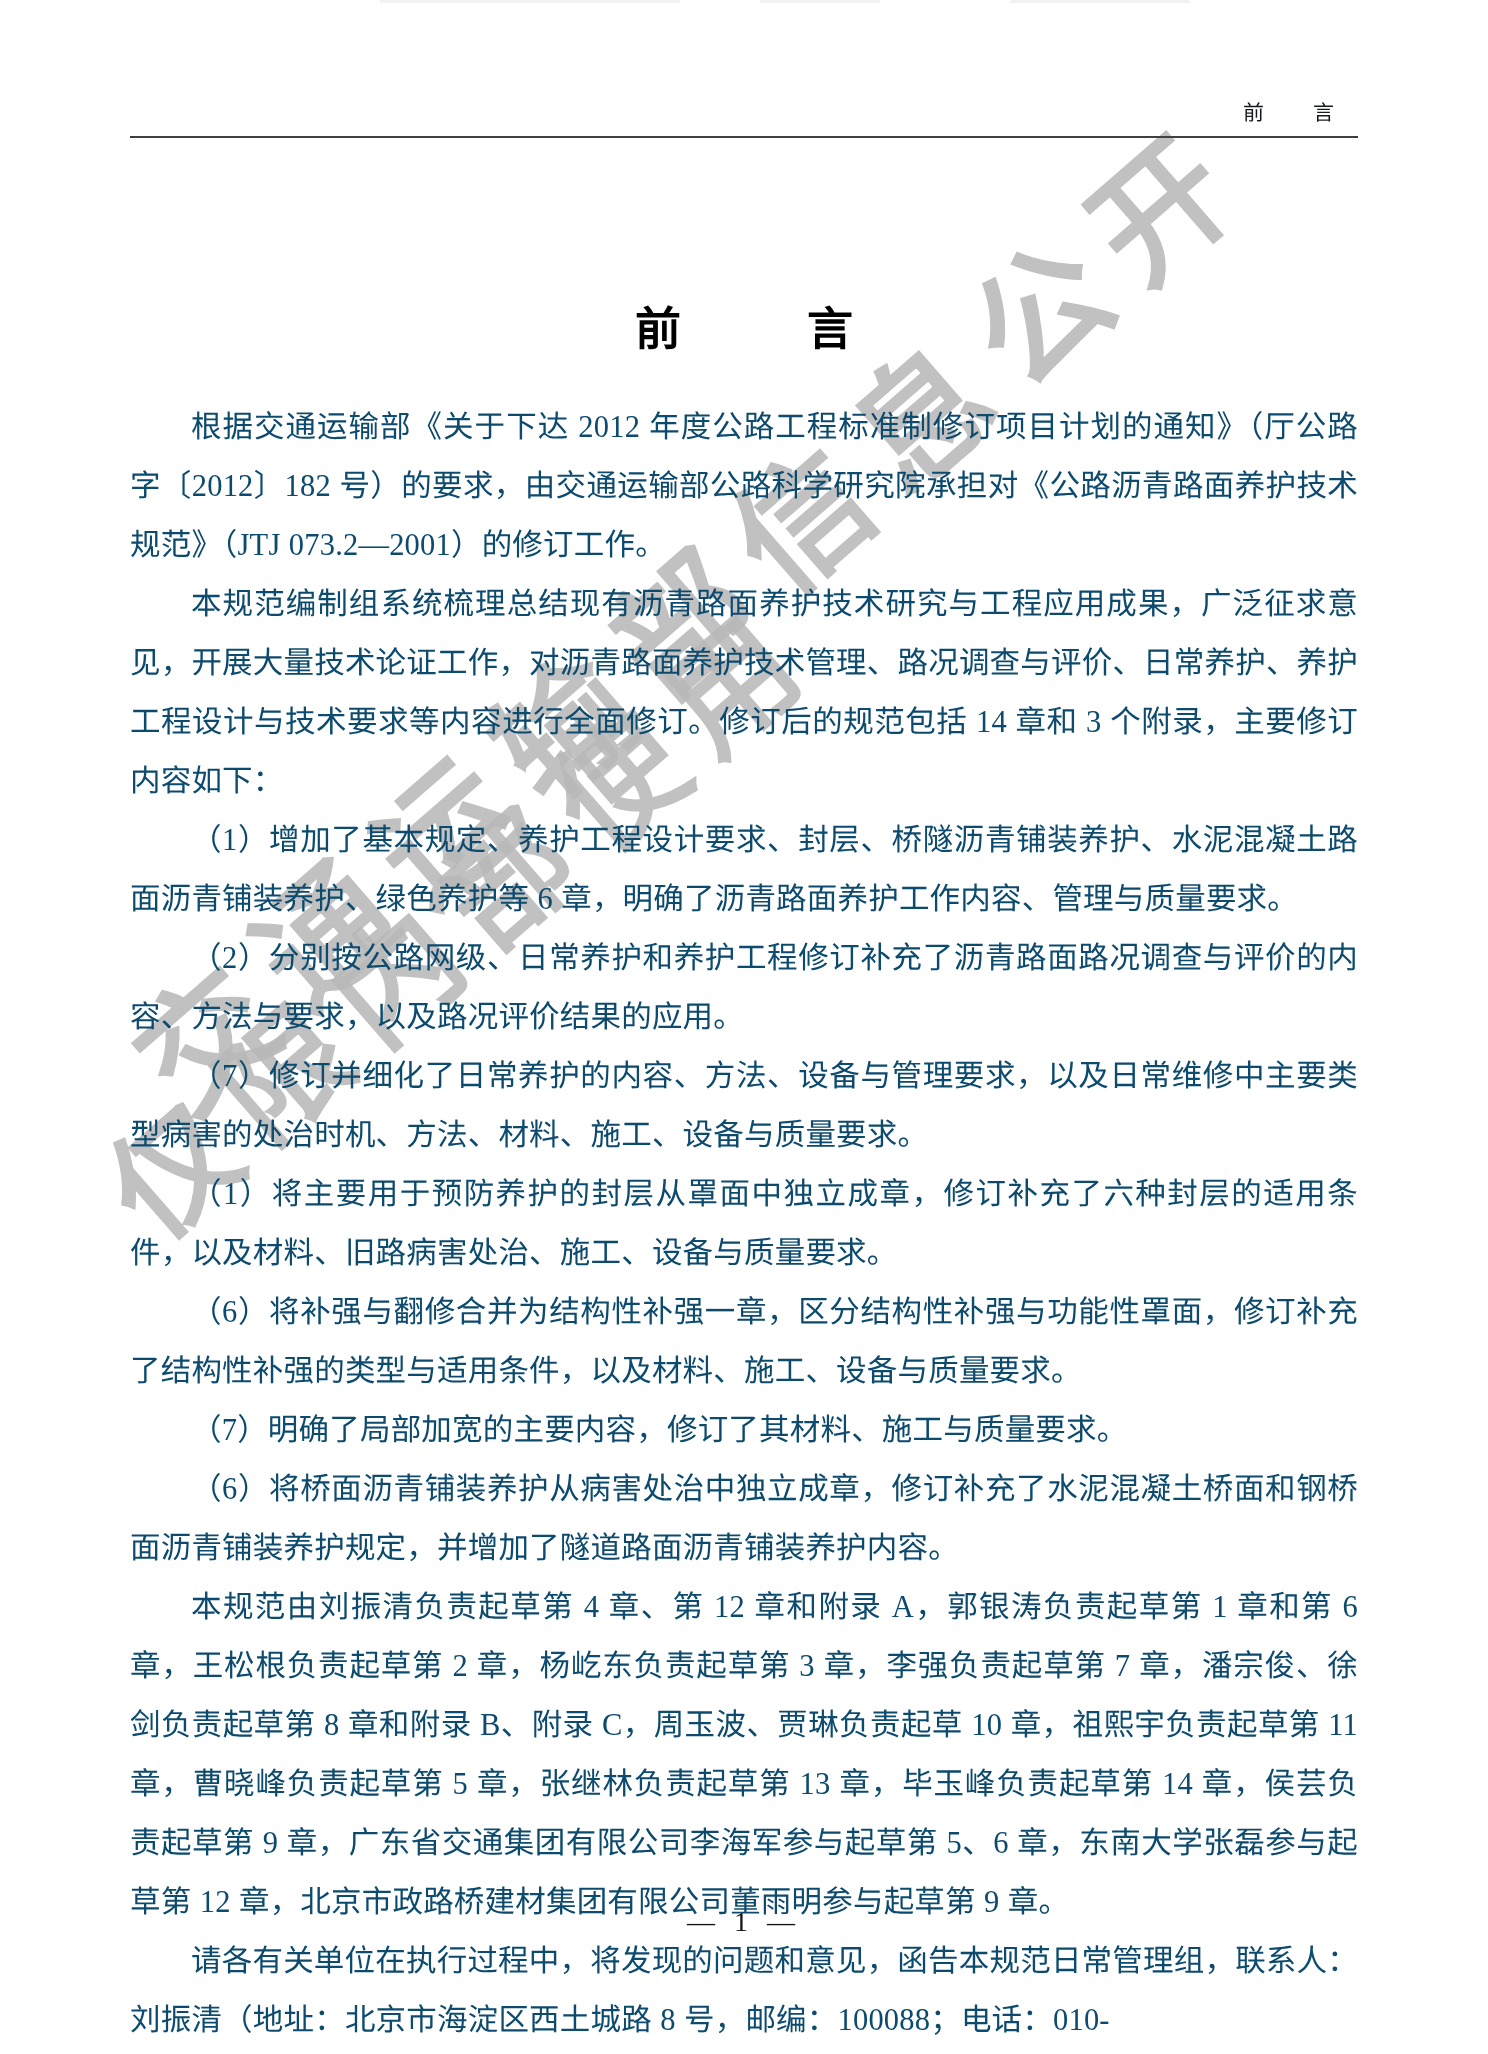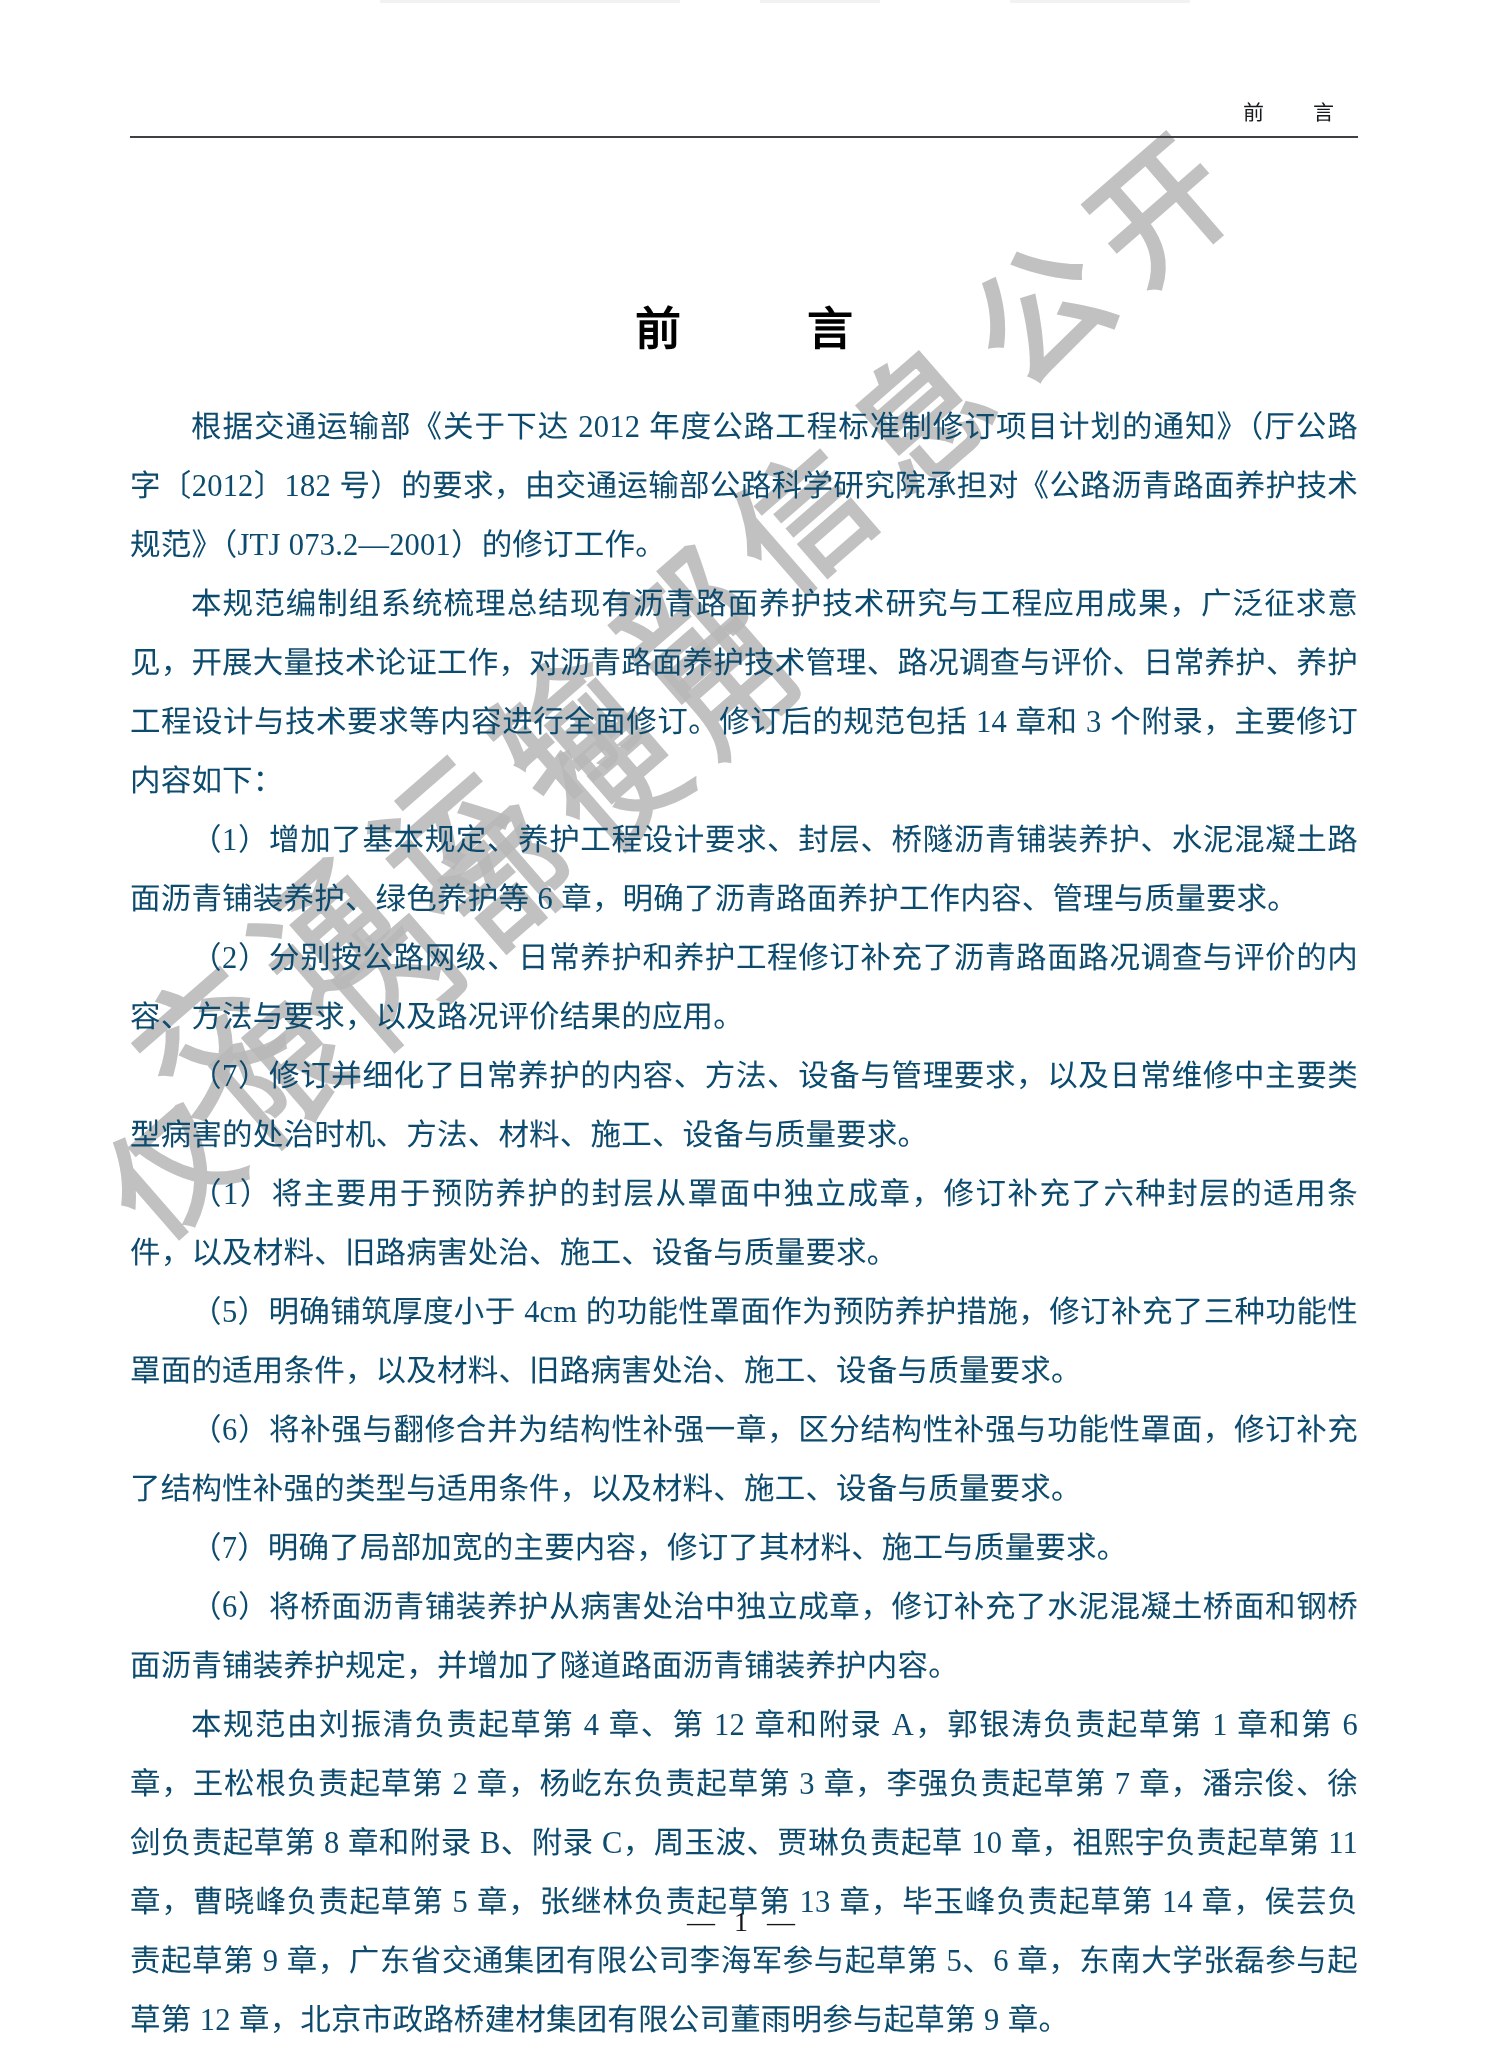--- a/index.html
+++ b/index.html
@@ -156,21 +156,20 @@
 
   <div id="chapter-title">前　言</div>
 
   <div id="body-text">
     <p>根据交通运输部《关于下达 2012 年度公路工程标准制修订项目计划的通知》（厅公路字〔2012〕182 号）的要求，由交通运输部公路科学研究院承担对《公路沥青路面养护技术规范》（JTJ 073.2—2001）的修订工作。</p>
     <p>本规范编制组系统梳理总结现有沥青路面养护技术研究与工程应用成果，广泛征求意见，开展大量技术论证工作，对沥青路面养护技术管理、路况调查与评价、日常养护、养护工程设计与技术要求等内容进行全面修订。修订后的规范包括 14 章和 3 个附录，主要修订内容如下：</p>
     <p>（1）增加了基本规定、养护工程设计要求、封层、桥隧沥青铺装养护、水泥混凝土路面沥青铺装养护、绿色养护等 6 章，明确了沥青路面养护工作内容、管理与质量要求。</p>
     <p>（2）分别按公路网级、日常养护和养护工程修订补充了沥青路面路况调查与评价的内容、方法与要求，以及路况评价结果的应用。</p>
     <p>（7）修订并细化了日常养护的内容、方法、设备与管理要求，以及日常维修中主要类型病害的处治时机、方法、材料、施工、设备与质量要求。</p>
     <p>（1）将主要用于预防养护的封层从罩面中独立成章，修订补充了六种封层的适用条件，以及材料、旧路病害处治、施工、设备与质量要求。</p>
-    <p>（5）明确铺筑厚度小于 4cm 的功能性罩面作为预防养护措施，修订补充了三种功能性罩面的适用条件，以及材料、旧路病害处治、施工、设备与质量要求。</p>
     <p>（6）将补强与翻修合并为结构性补强一章，区分结构性补强与功能性罩面，修订补充了结构性补强的类型与适用条件，以及材料、施工、设备与质量要求。</p>
     <p>（7）明确了局部加宽的主要内容，修订了其材料、施工与质量要求。</p>
     <p>（6）将桥面沥青铺装养护从病害处治中独立成章，修订补充了水泥混凝土桥面和钢桥面沥青铺装养护规定，并增加了隧道路面沥青铺装养护内容。</p>
     <p>本规范由刘振清负责起草第 4 章、第 12 章和附录 A，郭银涛负责起草第 1 章和第 6 章，王松根负责起草第 2 章，杨屹东负责起草第 3 章，李强负责起草第 7 章，潘宗俊、徐剑负责起草第 8 章和附录 B、附录 C，周玉波、贾琳负责起草 10 章，祖熙宇负责起草第 11 章，曹晓峰负责起草第 5 章，张继林负责起草第 13 章，毕玉峰负责起草第 14 章，侯芸负责起草第 9 章，广东省交通集团有限公司李海军参与起草第 5、6 章，东南大学张磊参与起草第 12 章，北京市政路桥建材集团有限公司董雨明参与起草第 9 章。</p>
     <p>请各有关单位在执行过程中，将发现的问题和意见，函告本规范日常管理组，联系人：刘振清（地址：北京市海淀区西土城路 8 号，邮编：100088；电话：010-</p>
   </div>
 
   <div id="folio">— 1 —</div>
 
 </div>

